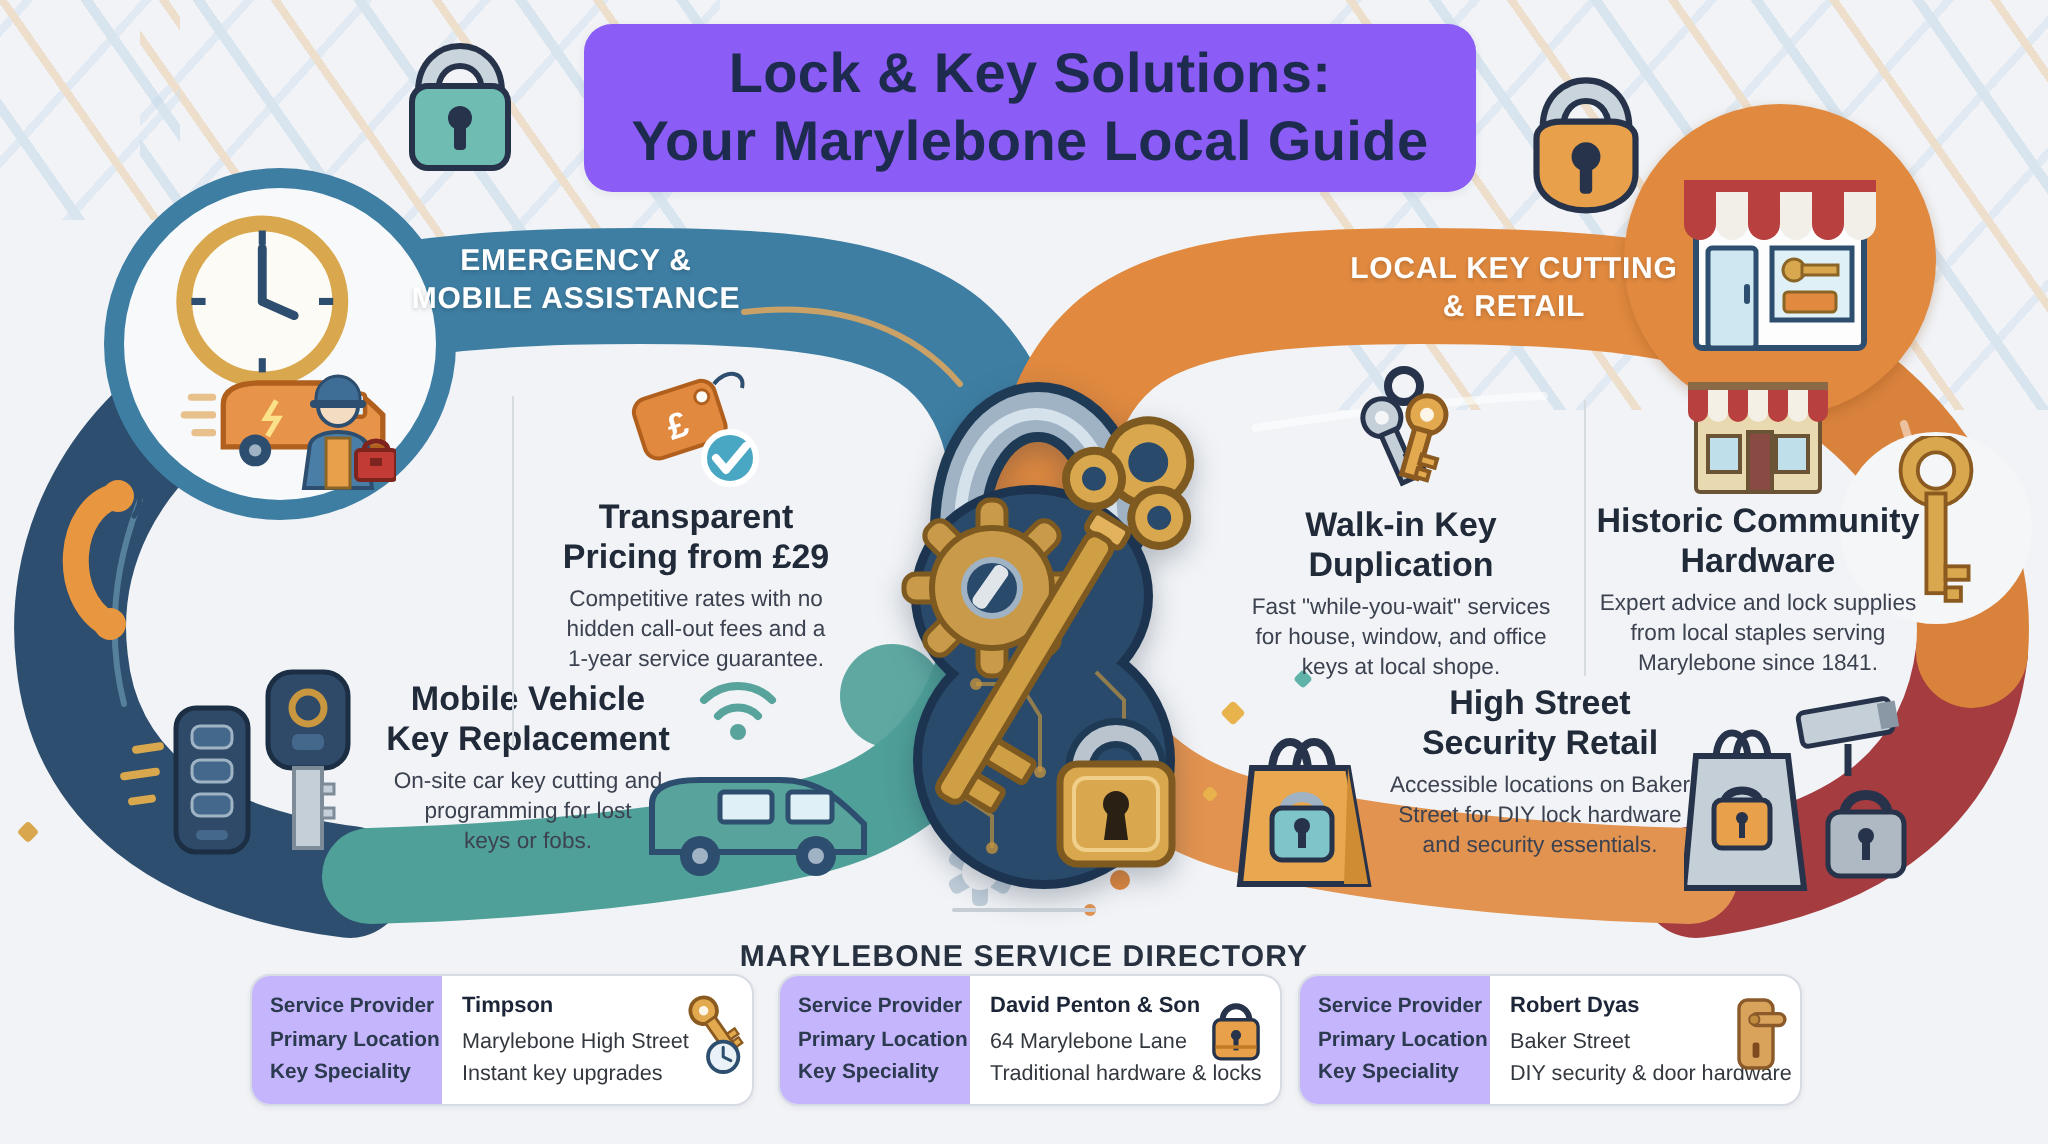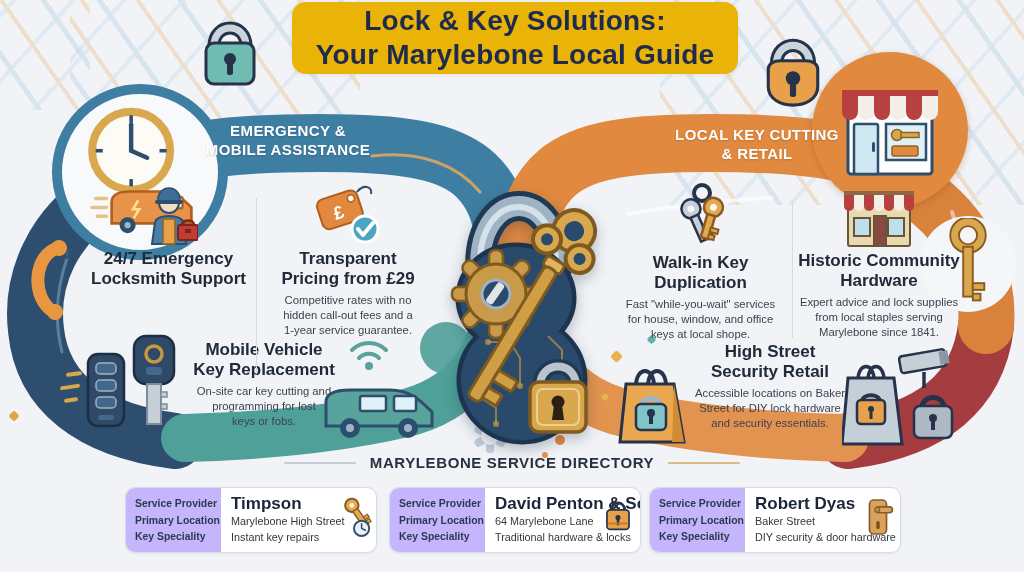--- a/index.html
+++ b/index.html
@@ -5,44 +5,44 @@
   html,body{margin:0;padding:0;}
   .stage{position:relative;width:1024px;height:572px;background:#f1f3f6;overflow:hidden;
          font-family:"Liberation Sans",sans-serif;}
   .abs{position:absolute;}
   
   .map-patch{position:absolute;opacity:.45;pointer-events:none;
     background-image:
       repeating-linear-gradient(55deg,transparent 0 30px,#bcd4e6 30px 35px,transparent 35px 62px,#ecc99a 62px 66px),
       repeating-linear-gradient(-48deg,transparent 0 40px,#cfe0ee 40px 44px);}
   
-  .title-panel{left:292px;top:2px;width:446px;height:72px;background:#eab308;border-radius:14px;
+  .title-panel{left:292px;top:12px;width:446px;height:84px;background:#8b5cf6;border-radius:14px;
     box-shadow:0 1px 5px rgba(30,45,80,.08);display:flex;align-items:center;justify-content:center;}
   .page-title{font-size:28px;font-weight:bold;color:var(--darkNavy,#1d2b4e);text-align:center;
     line-height:1.2;white-space:pre-line;letter-spacing:.2px;}
   
   .band-header{position:absolute;color:#fff;font-weight:bold;font-size:15px;text-align:center;
     white-space:pre-line;letter-spacing:.4px;line-height:1.25;text-shadow:0 1px 2px rgba(0,0,0,.18);}
   
   .feat{position:absolute;text-align:center;}
   .feat .ficon{display:flex;justify-content:center;margin-bottom:3px;}
   .feat .t{font-weight:bold;font-size:17px;color:#202a39;line-height:1.16;white-space:pre-line;}
   .feat .d{font-size:11.3px;color:#3c4250;line-height:1.3;white-space:pre-line;margin-top:5px;}
   .vdiv{position:absolute;width:1px;background:#d6dbe0;}
   
-  .dir-head{position:absolute;left:0;right:0;top:454px;display:flex;align-items:center;justify-content:center;gap:14px;}
+  .dir-head{position:absolute;left:0;right:0;top:454px;display:flex;align-items:center;justify-content:center;gap:14px;flex-direction:column;}
   .dir-line{width:72px;height:2px;border-radius:1px;}
   .dir-line.l{background:#c7cdd5;} .dir-line.r{background:#dcb988;}
   .dir-title{font-size:15px;font-weight:bold;color:#273140;letter-spacing:.6px;}
   .card{position:absolute;top:487px;width:250px;height:64px;background:#fff;border:1px solid #d7dce2;
     border-radius:10px;display:flex;overflow:hidden;box-shadow:0 1px 3px rgba(30,45,80,.07);}
   .card .labels{width:95px;background:#c4b5fd;padding:8px 6px 8px 9px;box-sizing:border-box;}
   .card .labels div{height:16.5px;line-height:16.5px;font-size:10.4px;font-weight:bold;color:#2b3a4e;white-space:nowrap;}
   .card .vals{flex:1;padding:8px 4px 8px 10px;box-sizing:border-box;position:relative;}
-  .card .vals .provider{height:16.5px;line-height:15px;font-size:17px;font-weight:bold;color:#1b2537;white-space:nowrap;}
+  .card .vals .provider{height:16.5px;line-height:15px;font-size:11px;font-weight:bold;color:#1b2537;white-space:nowrap;}
   .card .vals .val{height:16.5px;line-height:16.5px;font-size:10.8px;color:#33383f;white-space:nowrap;}
   .card .cicon{position:absolute;right:3px;top:6px;width:38px;height:44px;display:flex;align-items:flex-start;justify-content:center;}
   
   .badge-left{left:52px;top:84px;width:176px;height:176px;border-radius:50%;background:#f7f9fa;
     border:10px solid var(--teal,#3e7ea3);box-sizing:border-box;display:flex;align-items:center;justify-content:center;}
   .badge-right{left:812px;top:52px;width:156px;height:156px;border-radius:50%;background:var(--orange,#e0893f);
     display:flex;align-items:center;justify-content:center;box-shadow:0 2px 6px rgba(120,60,10,.25);}
   .skel-bg{left:920px;top:216px;width:96px;height:96px;border-radius:50%;background:#f4f6f8;
     display:flex;align-items:center;justify-content:center;}
   .sparkle{position:absolute;width:9px;height:9px;transform:rotate(45deg);border-radius:2px;}
@@ -231,22 +231,20 @@
         <path d="M12 58 L15 36 C18 28,40 28,43 36 L46 58 Z" fill="#4A7EA6" stroke="#2D4E6E" stroke-width="2"></path>
         <rect x="23" y="33" width="12" height="25" fill="#E8A04A" stroke="#8A6526" stroke-width="1.5"></rect>
         <circle cx="29" cy="17" r="10" fill="#F3DCC2" stroke="#2D4E6E" stroke-width="2"></circle>
         <path d="M18 13 A11 11 0 0 1 40 13 L40 16 L18 16 Z" fill="#3E6E96" stroke="#2D4E6E" stroke-width="1.5"></path>
         <rect x="15" y="14" width="28" height="4" rx="2" fill="#2D4E6E"></rect>
         <path d="M42 39 C42 33,54 33,54 39" fill="none" stroke="#7E241F" stroke-width="2.5"></path>
         <rect x="38" y="39" width="20" height="15" rx="2" fill="#C23B35" stroke="#7E241F" stroke-width="2"></rect>
         <rect x="45" y="43" width="6" height="4" fill="#7E241F"></rect>
       </svg>
     </div>
-    <div class="t">24/7 Emergency
-Locksmith Support</div>
   </div>
 
   <div class="feat" style="left:258px;top:184px;width:180px;">
     <div class="ficon">
       <svg width="74" height="62" viewBox="0 0 74 62">
         <g transform="rotate(-18 30 26)">
           <rect x="8" y="10" width="42" height="31" rx="7" fill="#E0893F" stroke="#B05F1D" stroke-width="2"></rect>
           <circle cx="43" cy="18" r="3.5" fill="#FDFBF6" stroke="#B05F1D" stroke-width="1.5"></circle>
           <text x="22" y="34" font-size="18" font-weight="bold" fill="#ffffff" font-family="Liberation Sans, sans-serif">£</text>
         </g>
@@ -453,21 +451,21 @@
 
   <div class="card" style="left:125px;">
     <div class="labels">
       <div>Service Provider</div>
       <div>Primary Location</div>
       <div>Key Speciality</div>
     </div>
     <div class="vals">
       <div class="provider">Timpson</div>
       <div class="val">Marylebone High Street</div>
-      <div class="val">Instant key repairs</div>
+      <div class="val">Instant key upgrades</div>
     </div>
     <div class="cicon">
       <svg width="38" height="46" viewBox="0 0 40 46">
         <g transform="rotate(-35 20 14)">
           <circle cx="20" cy="10" r="7" fill="#E2A94F" stroke="#8A5A20" stroke-width="2"></circle>
           <circle cx="20" cy="10" r="2.5" fill="#FDF6E8"></circle>
           <rect x="17" y="16" width="6" height="20" fill="#E2A94F" stroke="#8A5A20" stroke-width="1.5"></rect>
           <rect x="23" y="27" width="5" height="3.5" fill="#E2A94F" stroke="#8A5A20" stroke-width="1.2"></rect>
           <rect x="23" y="32" width="4" height="3.5" fill="#E2A94F" stroke="#8A5A20" stroke-width="1.2"></rect>
         </g>

